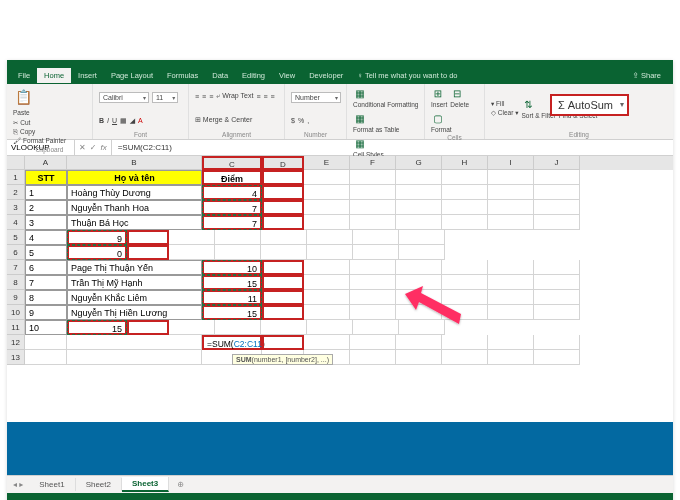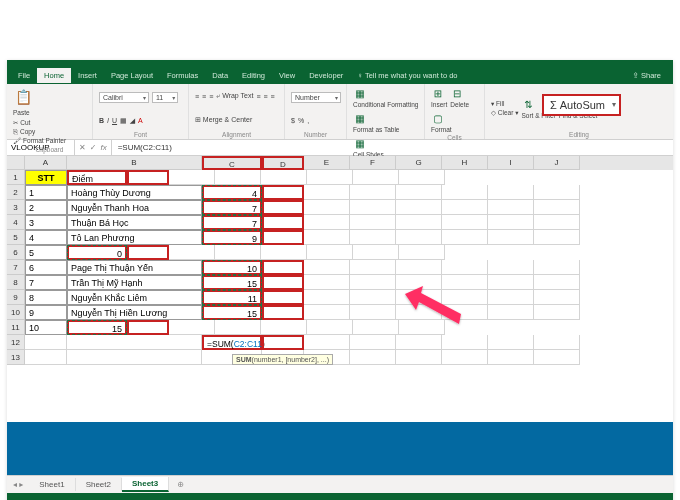--- a/index.html
+++ b/index.html
@@ -14,21 +14,21 @@
 .ribbon{height:56px;background:#f3f2f1;border-bottom:1px solid #d0d0d0;display:flex;font-size:7px;color:#444;position:relative}
 .rgroup{display:flex;flex-direction:column;border-right:1px solid #e0e0e0;padding:2px 6px 1px;min-width:0}
 .rbody{flex:1;display:flex;align-items:center;gap:3px;flex-wrap:wrap}
 .rlabel{text-align:center;font-size:6.5px;color:#888;padding-top:1px}
 .ic{width:14px;height:14px;display:inline-flex;align-items:center;justify-content:center;font-size:10px;color:#0a6332}
 .bigic{width:22px;height:22px;font-size:14px}
 .stack{display:flex;flex-direction:column;gap:1px;font-size:6.5px}
 .stack span{white-space:nowrap}
 .sel{border:1px solid #bcbcbc;background:#fff;padding:1px 14px 1px 3px;font-size:7px;position:relative;min-width:50px}
 .sel::after{content:"▾";position:absolute;right:2px;top:1px;font-size:6px;color:#666}
-.autosum{position:absolute;right:52px;top:10px;background:#fff;border:2px solid #c62121;padding:3px 14px 3px 6px;font-size:11px;color:#333;font-weight:500}
+.autosum{position:absolute;right:44px;top:10px;background:#fff;border:2px solid #c62121;padding:3px 14px 3px 6px;font-size:11px;color:#333;font-weight:500}
 .autosum::after{content:"▾";position:absolute;right:3px;top:4px;font-size:8px;color:#666}
 .fxbar{height:16px;border-bottom:1px solid #d0d0d0;display:flex;align-items:center;font-size:8px;background:#fff}
 .namebox{width:68px;border-right:1px solid #d0d0d0;padding:2px 4px;height:100%;display:flex;align-items:center}
 .fxbtns{display:flex;align-items:center;padding:0 4px;color:#888;gap:4px;border-right:1px solid #d0d0d0;height:100%}
 .fxin{flex:1;padding:2px 6px;color:#333}
 .grid{position:relative;background:#fff;height:266px;overflow:hidden}
 .ghead{display:flex;height:14px;background:#e6e6e6}
 .gcorn{width:18px;border-right:1px solid #ccc;border-bottom:1px solid #ccc;background:#e6e6e6}
 .gch{border-right:1px solid #ccc;border-bottom:1px solid #ccc;font-size:8px;text-align:center;color:#333;line-height:14px}
 .gch.cA{width:42px}.gch.cB{width:135px}.gch.cC{width:60px}.gch.cD{width:42px}
@@ -197,21 +197,22 @@
       <div class="gch cR">E</div>
       <div class="gch cR">F</div>
       <div class="gch cR">G</div>
       <div class="gch cR">H</div>
       <div class="gch cR">I</div>
       <div class="gch cR">J</div>
     </div>
     <div class="grow">
       <div class="grh">1</div>
       <div class="gc cA hcell tablhdr">STT</div>
-      <div class="gc cC hl tablhdr" style="text-align:left;font-weight:400">Điểm</div>
+      <div class="gc cB hcell tablhdr">Họ và tên</div>
+      <div class="gc cC hl tablhdr" style="text-align:center;font-weight:700">Điểm</div>
       <div class="gc cD hl"></div>
       <div class="gc cR"></div>
         <div class="gc cR"></div>
         <div class="gc cR"></div>
         <div class="gc cR"></div>
         <div class="gc cR"></div>
         <div class="gc cR"></div>
     </div>
     <div id="datarows">
         <div class="grow">
@@ -249,21 +250,20 @@
           <div class="gc cR"></div>
           <div class="gc cR"></div>
           <div class="gc cR"></div>
           <div class="gc cR"></div>
           <div class="gc cR"></div>
           <div class="gc cR"></div>
         </div>
         <div class="grow">
           <div class="grh">5</div>
           <div class="gc cA tablhdr">4</div>
-          <div class="gc cB tablhdr">Tô Lan Phương</div>
           <div class="gc cC hl marq tablhdr">9</div>
           <div class="gc cD hl"></div>
           <div class="gc cR"></div>
           <div class="gc cR"></div>
           <div class="gc cR"></div>
           <div class="gc cR"></div>
           <div class="gc cR"></div>
           <div class="gc cR"></div>
         </div>
         <div class="grow">

